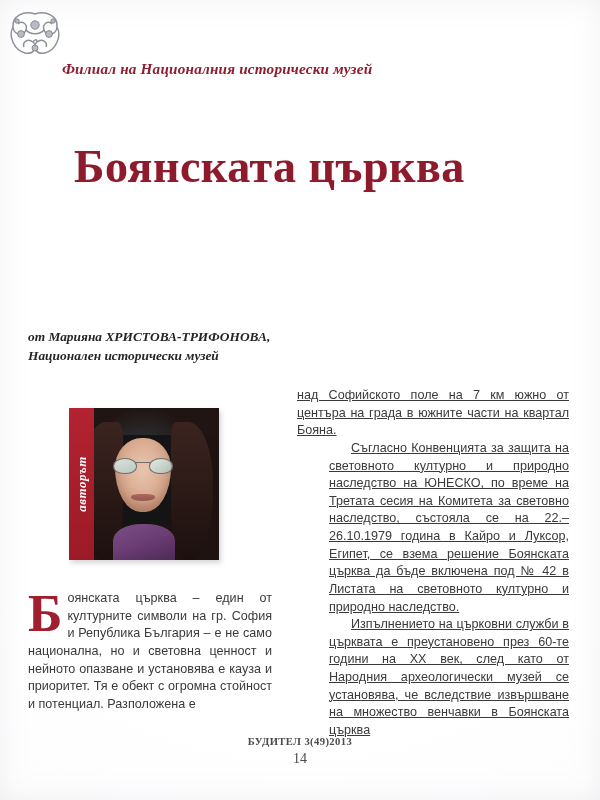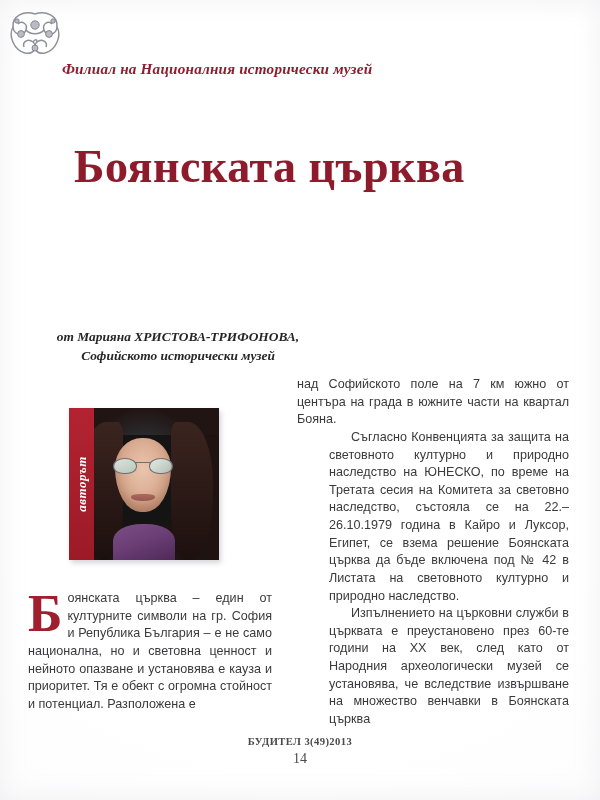--- a/index.html
+++ b/index.html
@@ -82,21 +82,21 @@
     left: 28px;
     top: 327px;
     width: 300px;
     font-family: "Liberation Serif", serif;
     font-weight: 700;
     font-style: italic;
     font-size: 13.4px;
     line-height: 1.42;
     color: #262626;
   }
-  #byline .line { display: block; white-space: nowrap; text-align: center; }
+  #byline .line { display: block; white-space: nowrap; }
 
   
   #figure {
     position: absolute;
     left: 29px;
     top: 392px;
     width: 150px;
     height: 152px;
     box-shadow: 2px 3px 5px rgba(120,120,128,0.30);
     background: #1b1b1b;
@@ -198,21 +198,21 @@
   
   .column {
     position: absolute;
     font-family: "Liberation Sans", sans-serif;
     font-size: 12.6px;
     line-height: 1.40;
     color: #3a3a3c;
     text-align: justify;
   }
   #col-left  { left: 28px;  top: 590px; width: 244px; }
-  #col-right { left: 297px; top: 376px; width: 272px; }
+  #col-right { left: 297px; top: 387px; width: 272px; text-decoration: underline; }
 
   .column p { margin: 0; }
   .column p + p { text-indent: 22px; margin-left: 32px; }
 
   
   #dropcap {
     float: left;
     font-family: "Liberation Serif", serif;
     font-weight: 700;
     font-size: 52px;
@@ -270,21 +270,21 @@
       </g>
     </svg>
   </div>
 
   <div id="kicker">Филиал на Националния исторически музей</div>
 
   <h1 id="title">Боянската църква</h1>
 
   <div id="byline">
     <span class="line">от Марияна ХРИСТОВА-ТРИФОНОВА,</span>
-    <span class="line">Софийското исторически музей</span>
+    <span class="line">Национален исторически музей</span>
   </div>
 
   <figure id="figure">
     <div id="photo" aria-hidden="true">
       <div id="hair-l"></div>
       <div id="hair-r"></div>
       <div id="face"></div>
       <div id="glasses">
         <div class="lens l"></div>
         <div class="bridge"></div>

